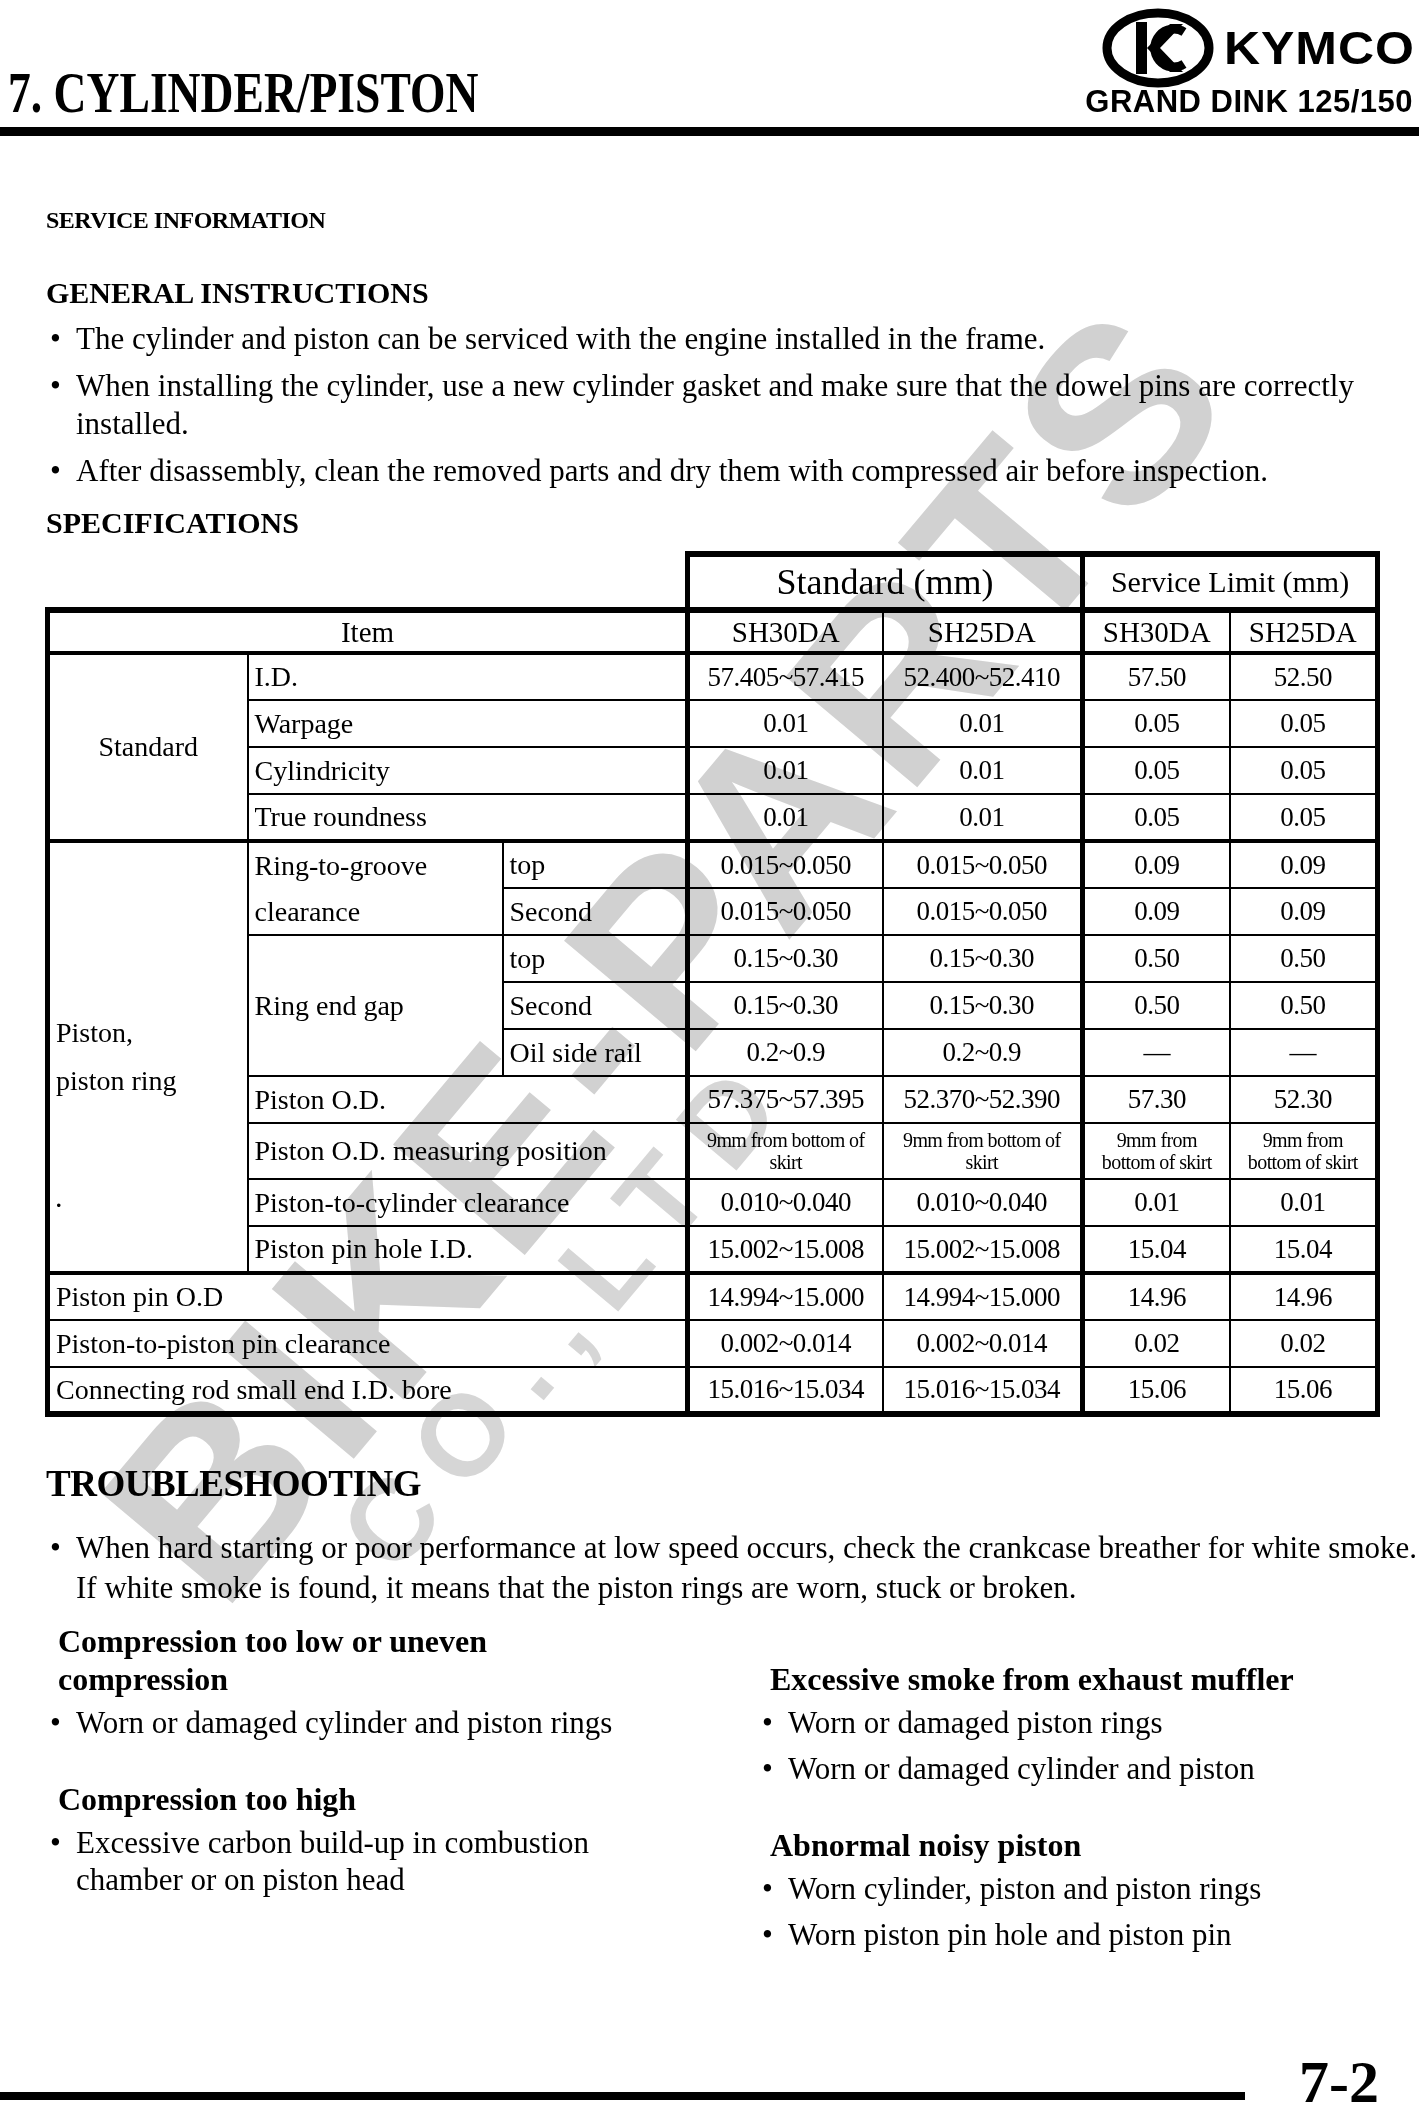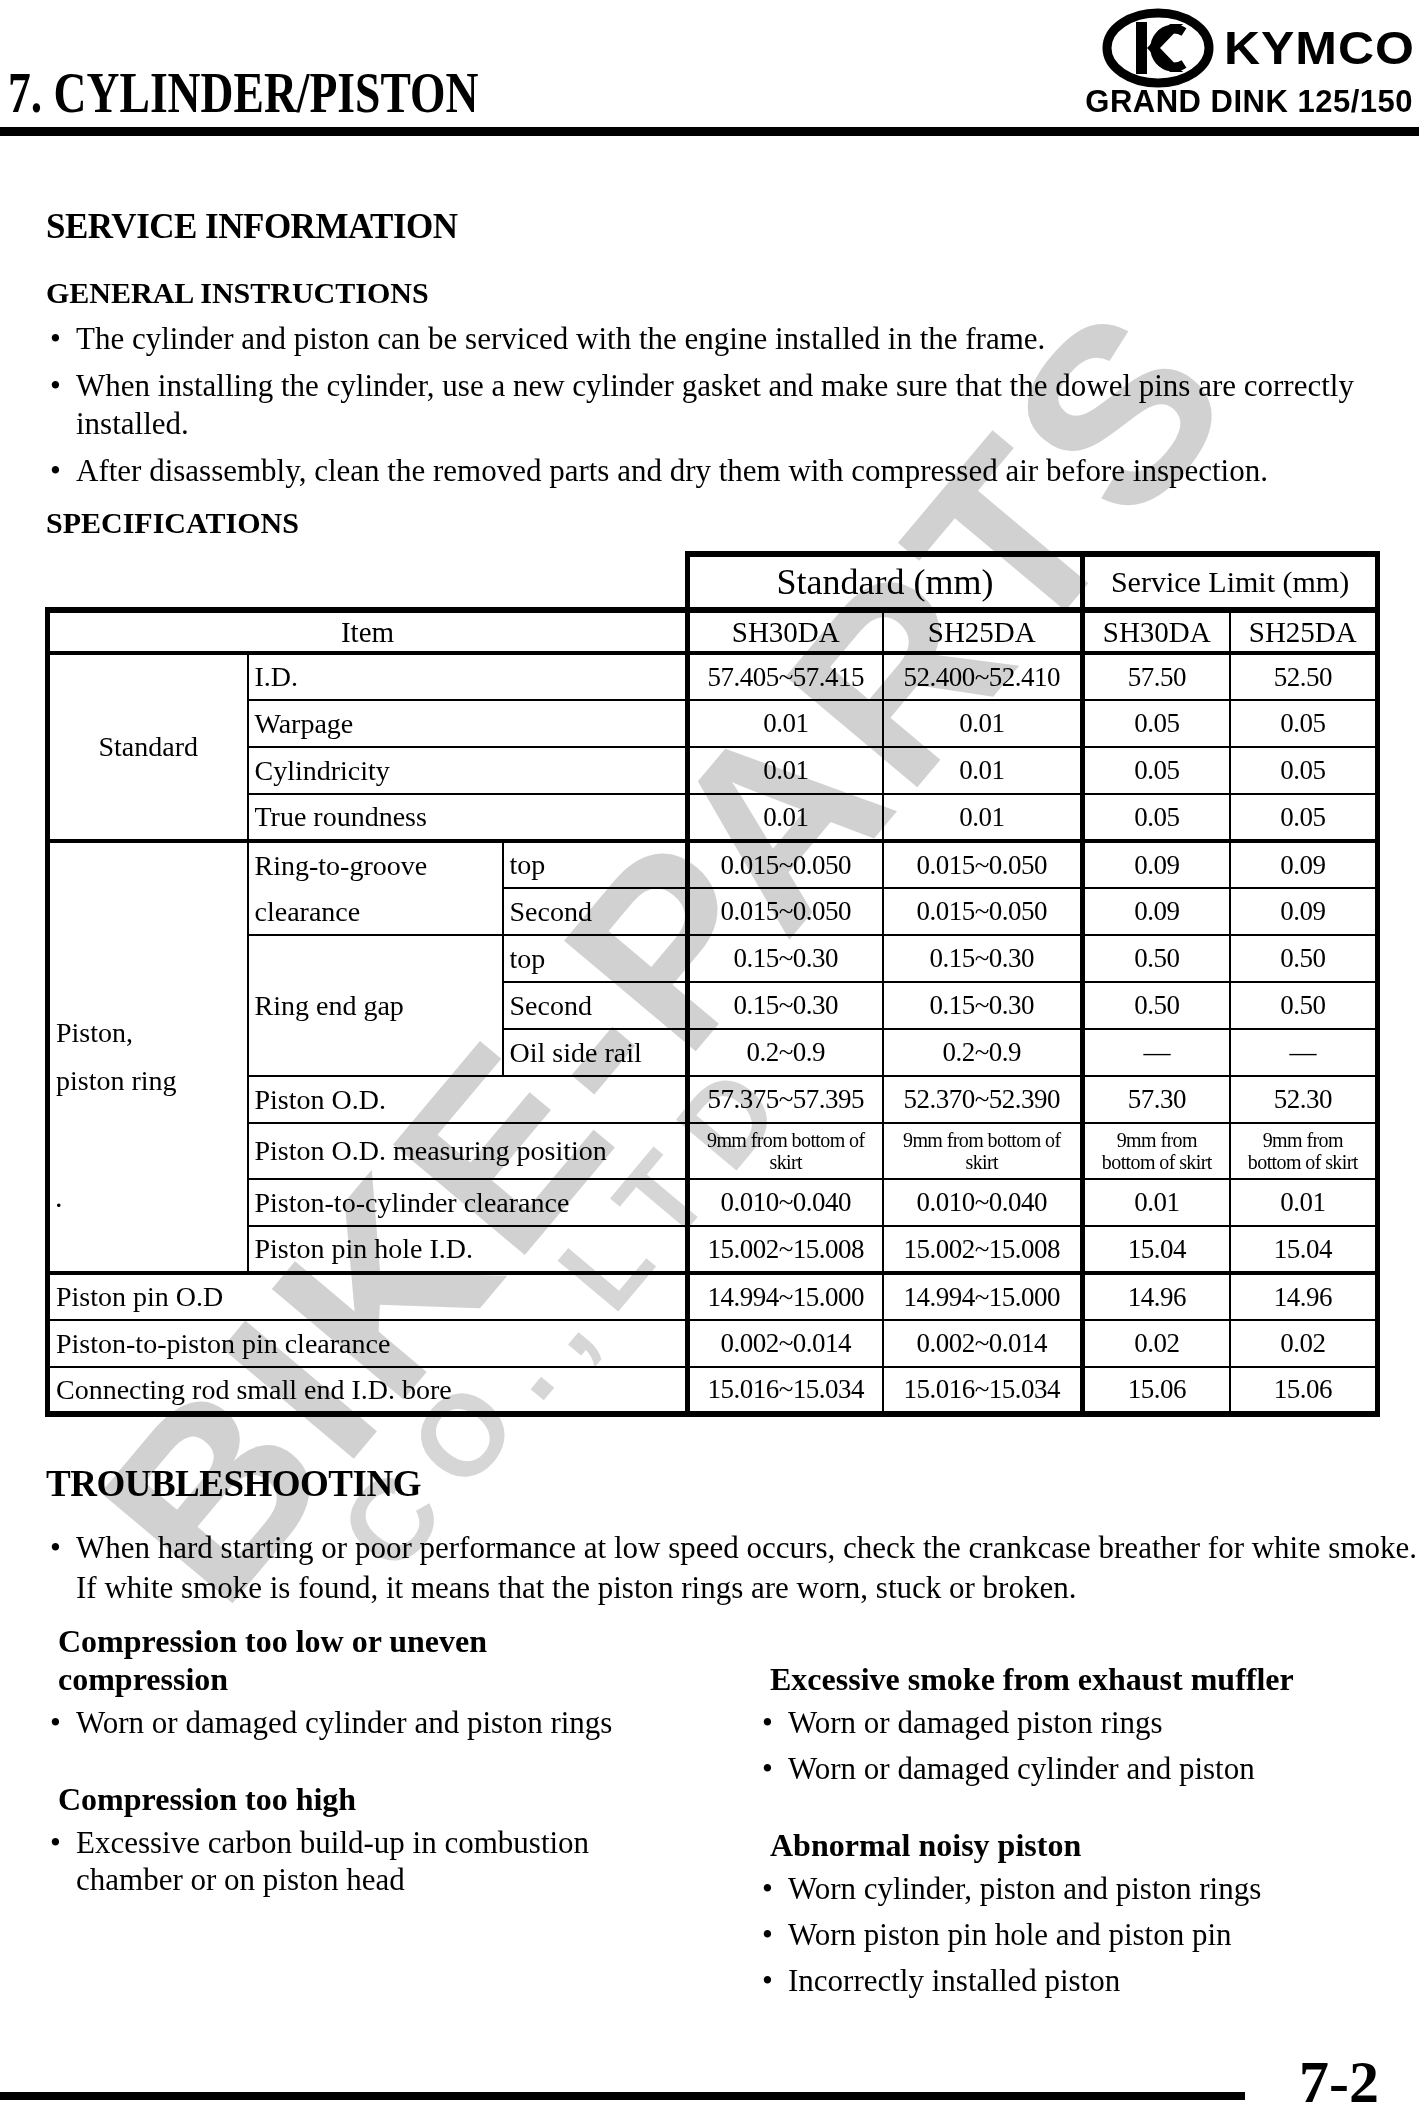--- a/index.html
+++ b/index.html
@@ -35,21 +35,21 @@
     font-family:"Liberation Sans", sans-serif; font-weight:bold;
     font-size:50px; letter-spacing:1px; transform:scaleY(.92);
   }
   .model-text{
     position:absolute; right:6px; top:84px;
     font-family:"Liberation Sans", sans-serif; font-weight:bold; font-size:31px;
     letter-spacing:.5px; white-space:nowrap;
   }
   .header-rule{position:absolute; left:0; top:127px; width:1419px; height:9px; background:#000;}
   
-  .h-service{position:absolute; left:46px; top:207px; font-weight:bold; font-size:35px; letter-spacing:-.5px;}
+  .h-service{position:absolute; left:46px; top:207px; font-weight:bold; font-size:24px; letter-spacing:-.5px;}
   .h-general{position:absolute; left:46px; top:276px; font-weight:bold; font-size:30px;}
   .gen-bullets{position:absolute; left:46px; top:320px; width:1340px; font-size:31px; line-height:38px;}
   .b{position:relative; padding-left:30px; margin-bottom:9px;}
   .b::before{content:"\2022"; position:absolute; left:4px;}
   .h-specs{position:absolute; left:46px; top:506px; font-weight:bold; font-size:30px;}
   
   .spec-table{
     position:absolute; left:45px; top:551px;
     border-collapse:collapse; table-layout:fixed; width:1330px;
     font-size:28px;
@@ -297,21 +297,20 @@
       <div class="sub-h">Excessive smoke from exhaust muffler</div>
       <div class="t-bullets">
         <div class="b">Worn or damaged piston rings</div>
         <div class="b">Worn or damaged cylinder and piston</div>
       </div>
       <div class="spacer"></div>
       <div class="sub-h">Abnormal noisy piston</div>
       <div class="t-bullets">
         <div class="b">Worn cylinder, piston and piston rings</div>
         <div class="b">Worn piston pin hole and piston pin</div>
-        <div class="b">Incorrectly installed piston</div>
       </div>
     </div>
 
     <div class="footer-rule"></div>
     <div class="page-number">7-2</div>
 
   </div>
 </div>
 
 </body></html>

